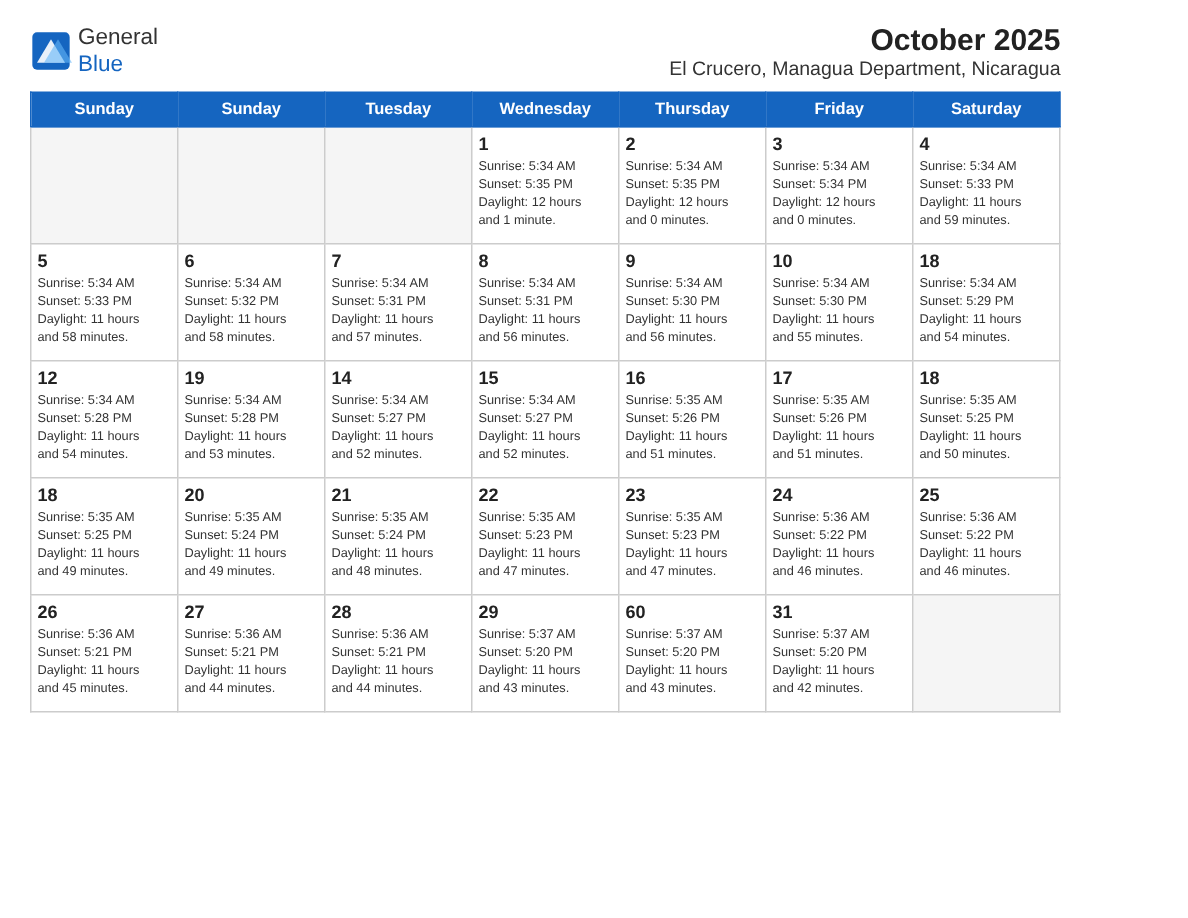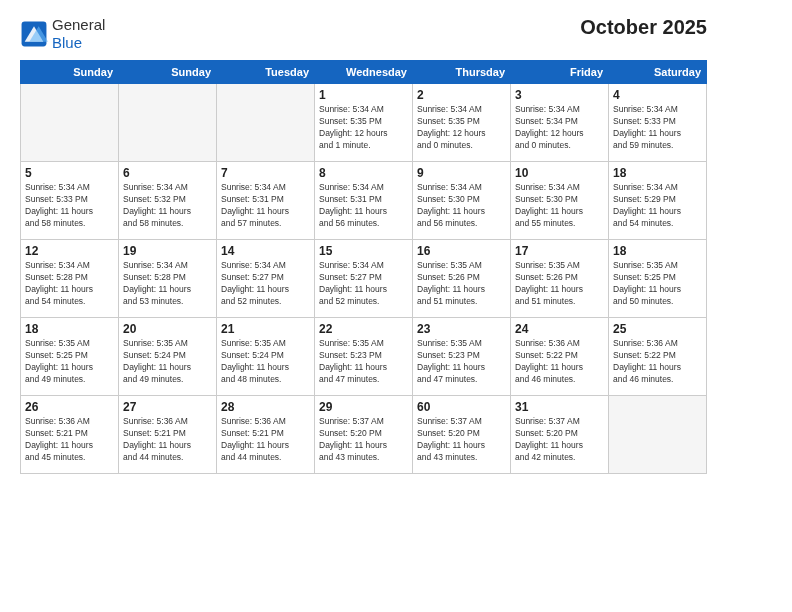--- a/index.html
+++ b/index.html
@@ -51,21 +51,21 @@
     }
     .calendar {
       width: 100%;
       border-collapse: collapse;
       table-layout: fixed;
       font-size: 9.5px;
     }
     .calendar th {
       background-color: #1565c0;
       color: #fff;
-      text-align: right;
+      text-align: center;
       padding: 5px 5px;
       font-size: 11px;
       font-weight: bold;
       border: 1px solid #1565c0;
     }
     .calendar td {
       border: 1px solid #ccc;
       vertical-align: top;
       padding: 4px 4px;
       height: 78px;
@@ -97,20 +97,21 @@
         <polygon points="18,8 30,28 6,28" fill="#fff" opacity="0.9"></polygon>
         <polygon points="24,8 36,28 12,28" fill="#64b5f6" opacity="0.6"></polygon>
       </svg>
       <div class="logo-text">
         <div class="logo-general">General</div>
         <div class="logo-blue">Blue</div>
       </div>
     </div>
     <div class="title-area">
       <div class="month-title">October 2025</div>
+      <div class="location">El Crucero, Managua Department, Nicaragua</div>
     </div>
   </div>
 
   <table class="calendar">
     <thead>
       <tr>
       <th>Sunday</th>
           <th>Sunday</th>
           <th>Tuesday</th>
           <th>Wednesday</th>

